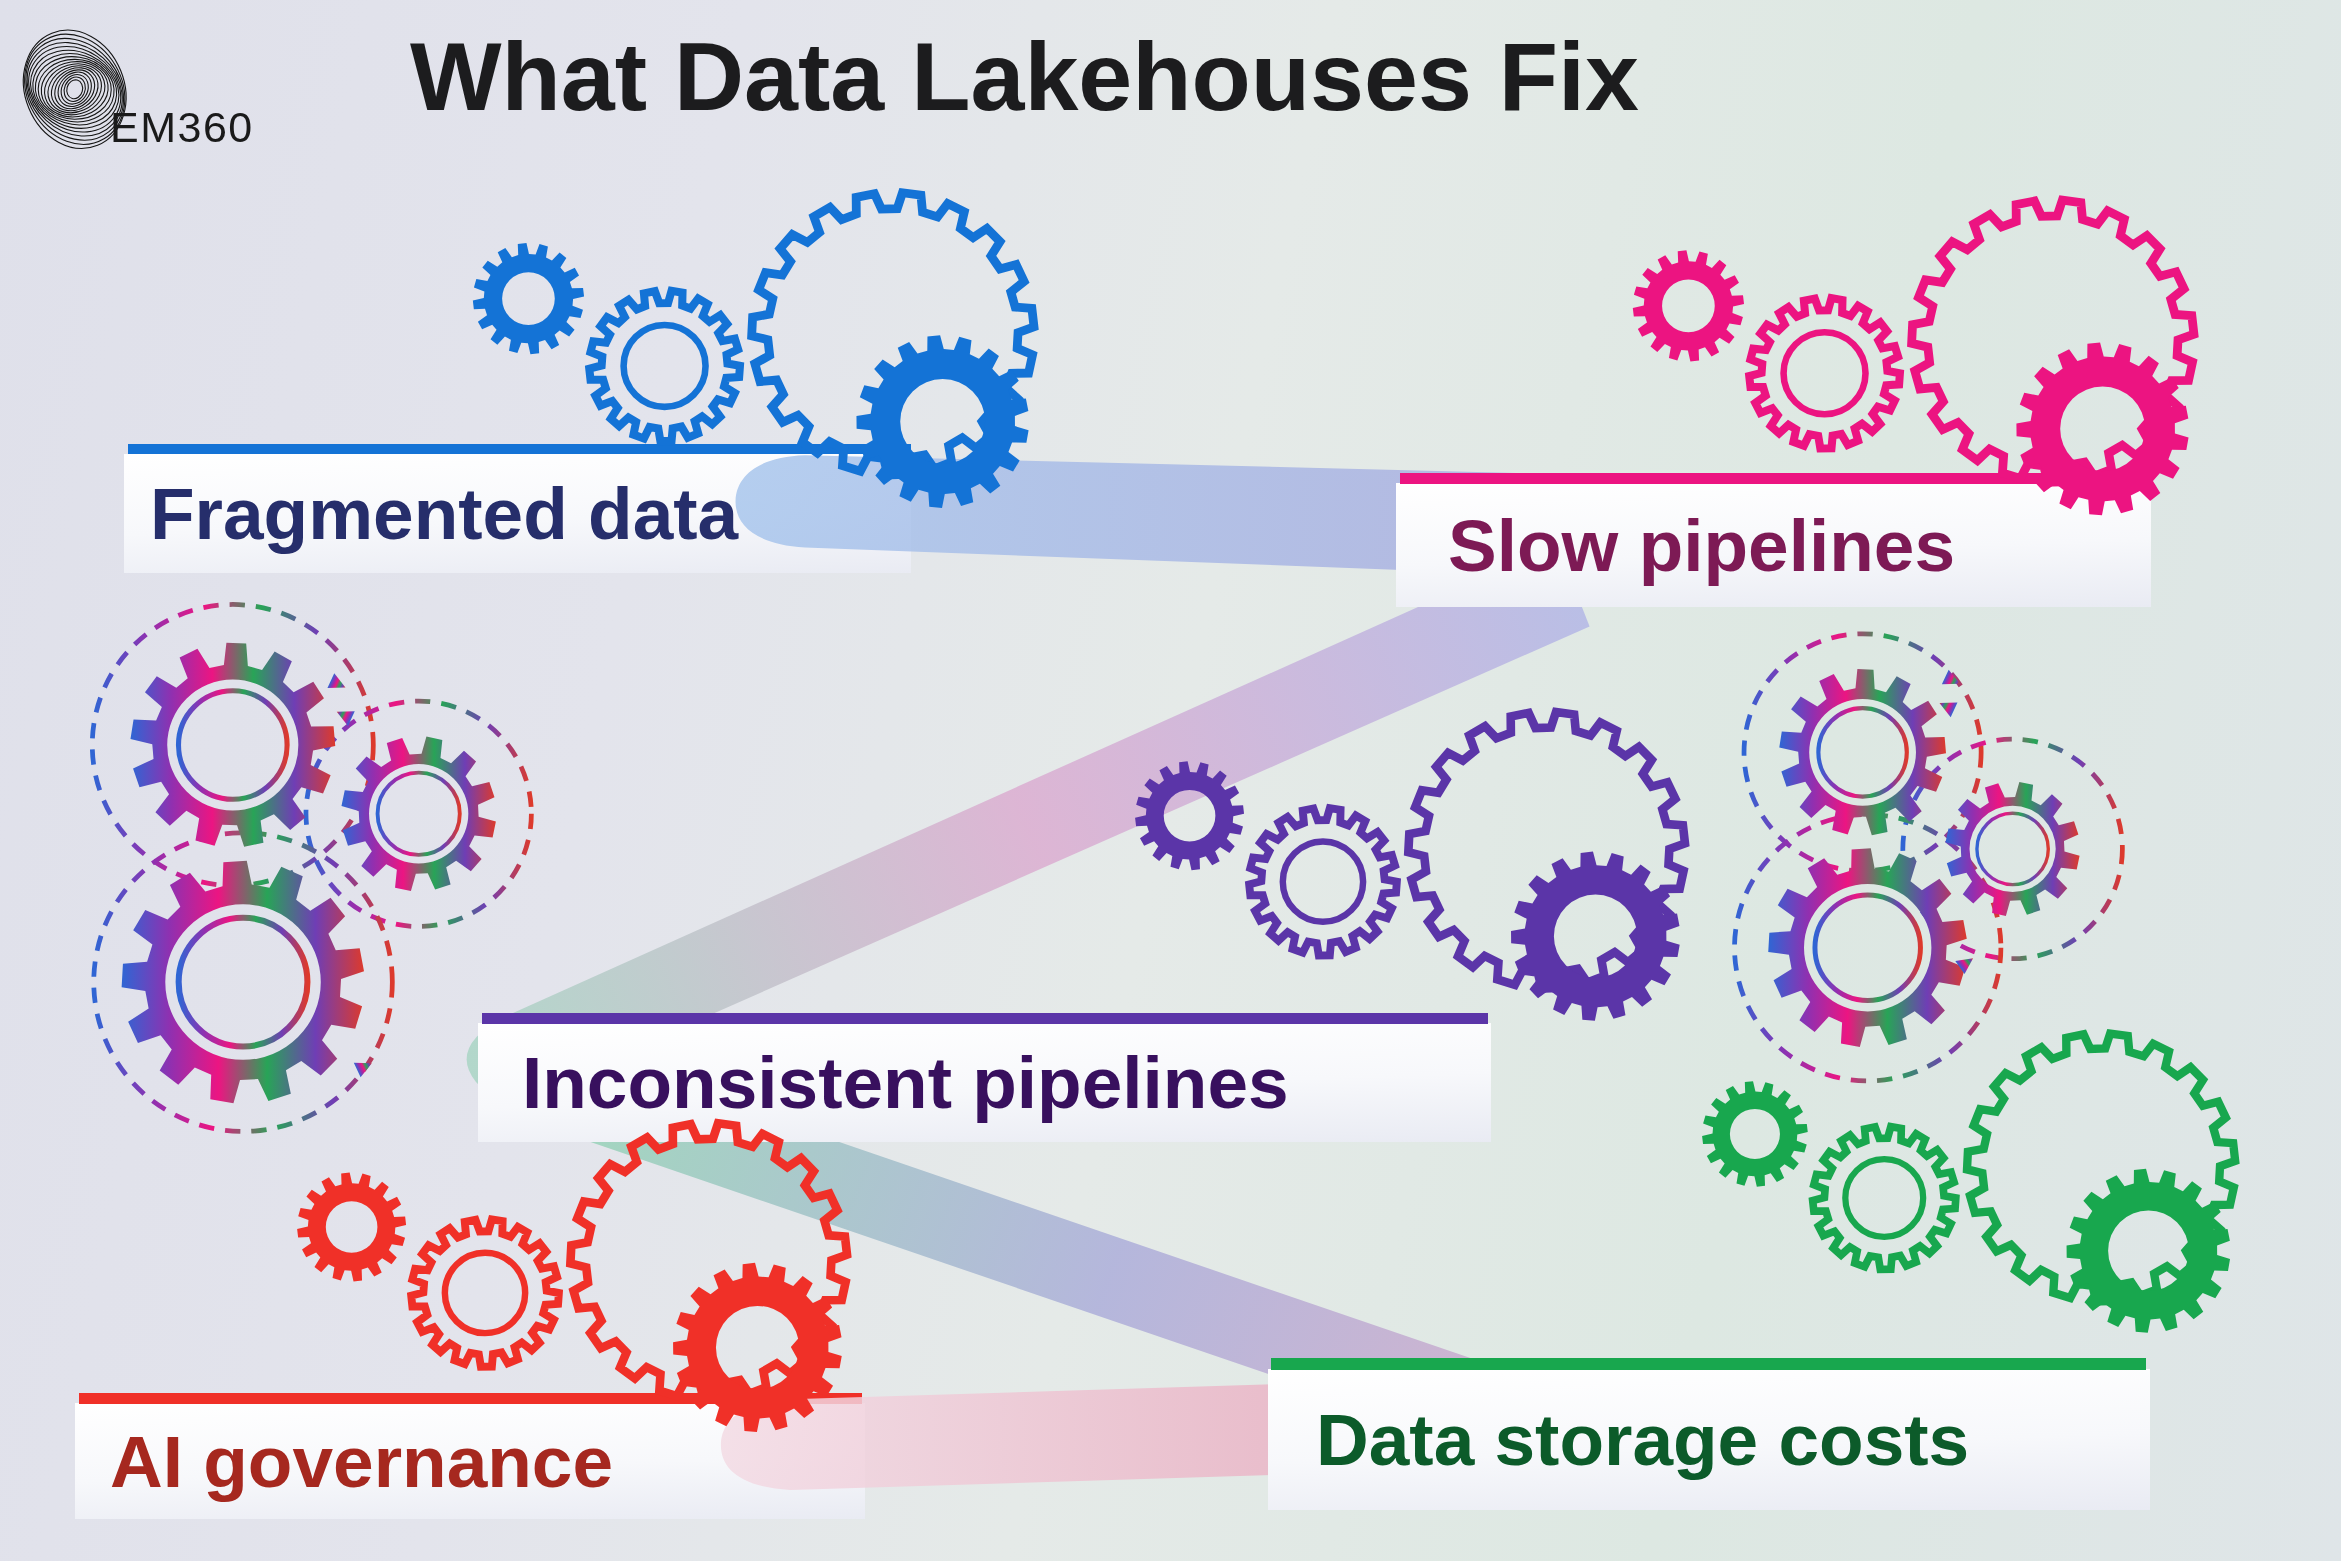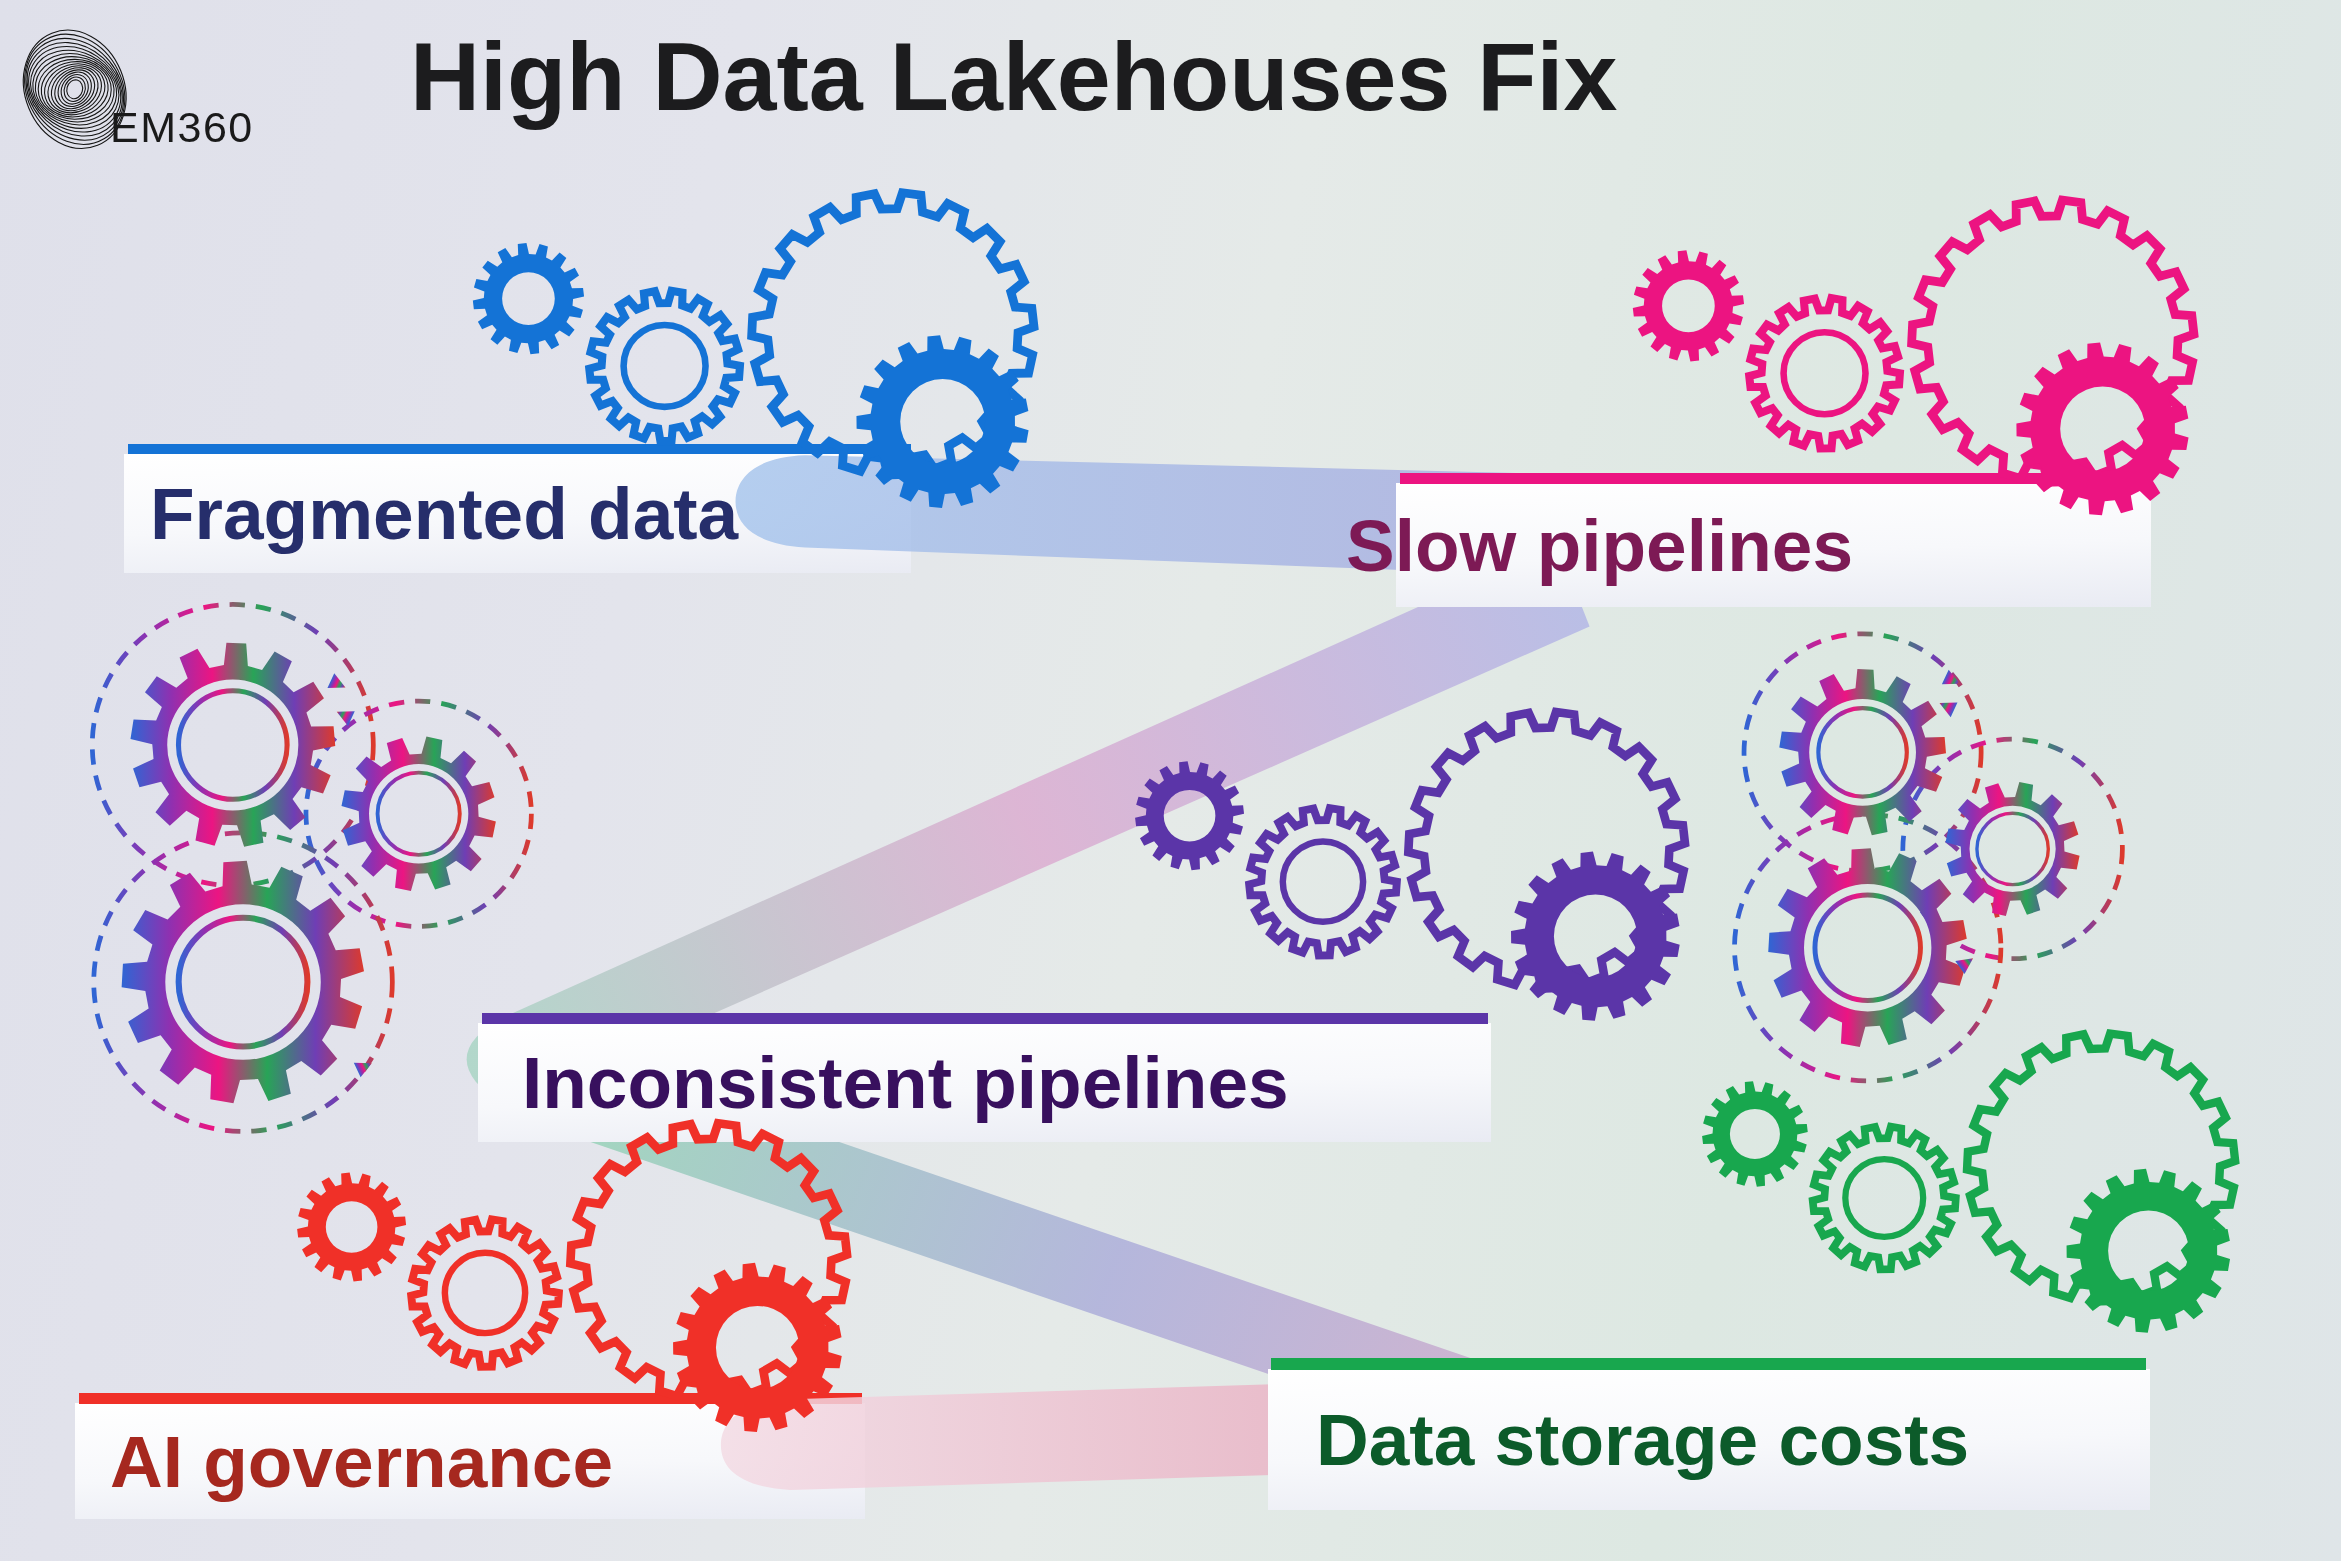--- a/index.html
+++ b/index.html
@@ -167,21 +167,21 @@
         <ellipse cx="102" cy="122" rx="62.199999999999996" ry="51.00399999999999" fill="none" stroke="#151515" stroke-width="1.5" transform="rotate(25.80000000000001 102 122)"></ellipse>
         <ellipse cx="102" cy="122" rx="66.3" ry="54.36599999999999" fill="none" stroke="#151515" stroke-width="1.5" transform="rotate(34.2 102 122)"></ellipse>
         <ellipse cx="102" cy="122" rx="70.39999999999999" ry="57.72799999999999" fill="none" stroke="#151515" stroke-width="1.5" transform="rotate(42.60000000000001 102 122)"></ellipse>
         <ellipse cx="102" cy="122" rx="74.5" ry="61.089999999999996" fill="none" stroke="#151515" stroke-width="1.5" transform="rotate(51 102 122)"></ellipse>
         <ellipse cx="102" cy="122" rx="78.6" ry="64.452" fill="none" stroke="#151515" stroke-width="1.5" transform="rotate(59.400000000000006 102 122)"></ellipse>
         <ellipse cx="102" cy="122" rx="82.69999999999999" ry="67.814" fill="none" stroke="#151515" stroke-width="1.5" transform="rotate(67.80000000000001 102 122)"></ellipse>
       </g>
     </svg>
 
   <div class="label-text layer-text" style="left: 150px; top: 454px; height: 119px; color: rgb(38, 46, 107);">Fragmented data</div>
-  <div class="label-text layer-text" style="left: 1346px; top: 483px; height: 124px; color: rgb(125, 26, 85);">Slow pipelines</div>
+  <div class="label-text layer-text" style="left: 1448px; top: 483px; height: 124px; color: rgb(125, 26, 85);">Slow pipelines</div>
   <div class="label-text layer-text" style="left: 522px; top: 1023px; height: 119px; color: rgb(56, 16, 94);">Inconsistent pipelines</div>
   <div class="label-text layer-text" style="left: 1316px; top: 1369px; height: 141px; color: rgb(12, 91, 42);">Data storage costs</div>
   <div class="label-text layer-text" style="left: 110px; top: 1403px; height: 116px; color: rgb(166, 40, 31);">AI governance</div>
 
-  <div class="page-title">High Data Lakehouses Fix</div>
+  <div class="page-title">What Data Lakehouses Fix</div>
   <div class="logo-brand">EM360</div>
 </div>
 
 
 </body></html>

